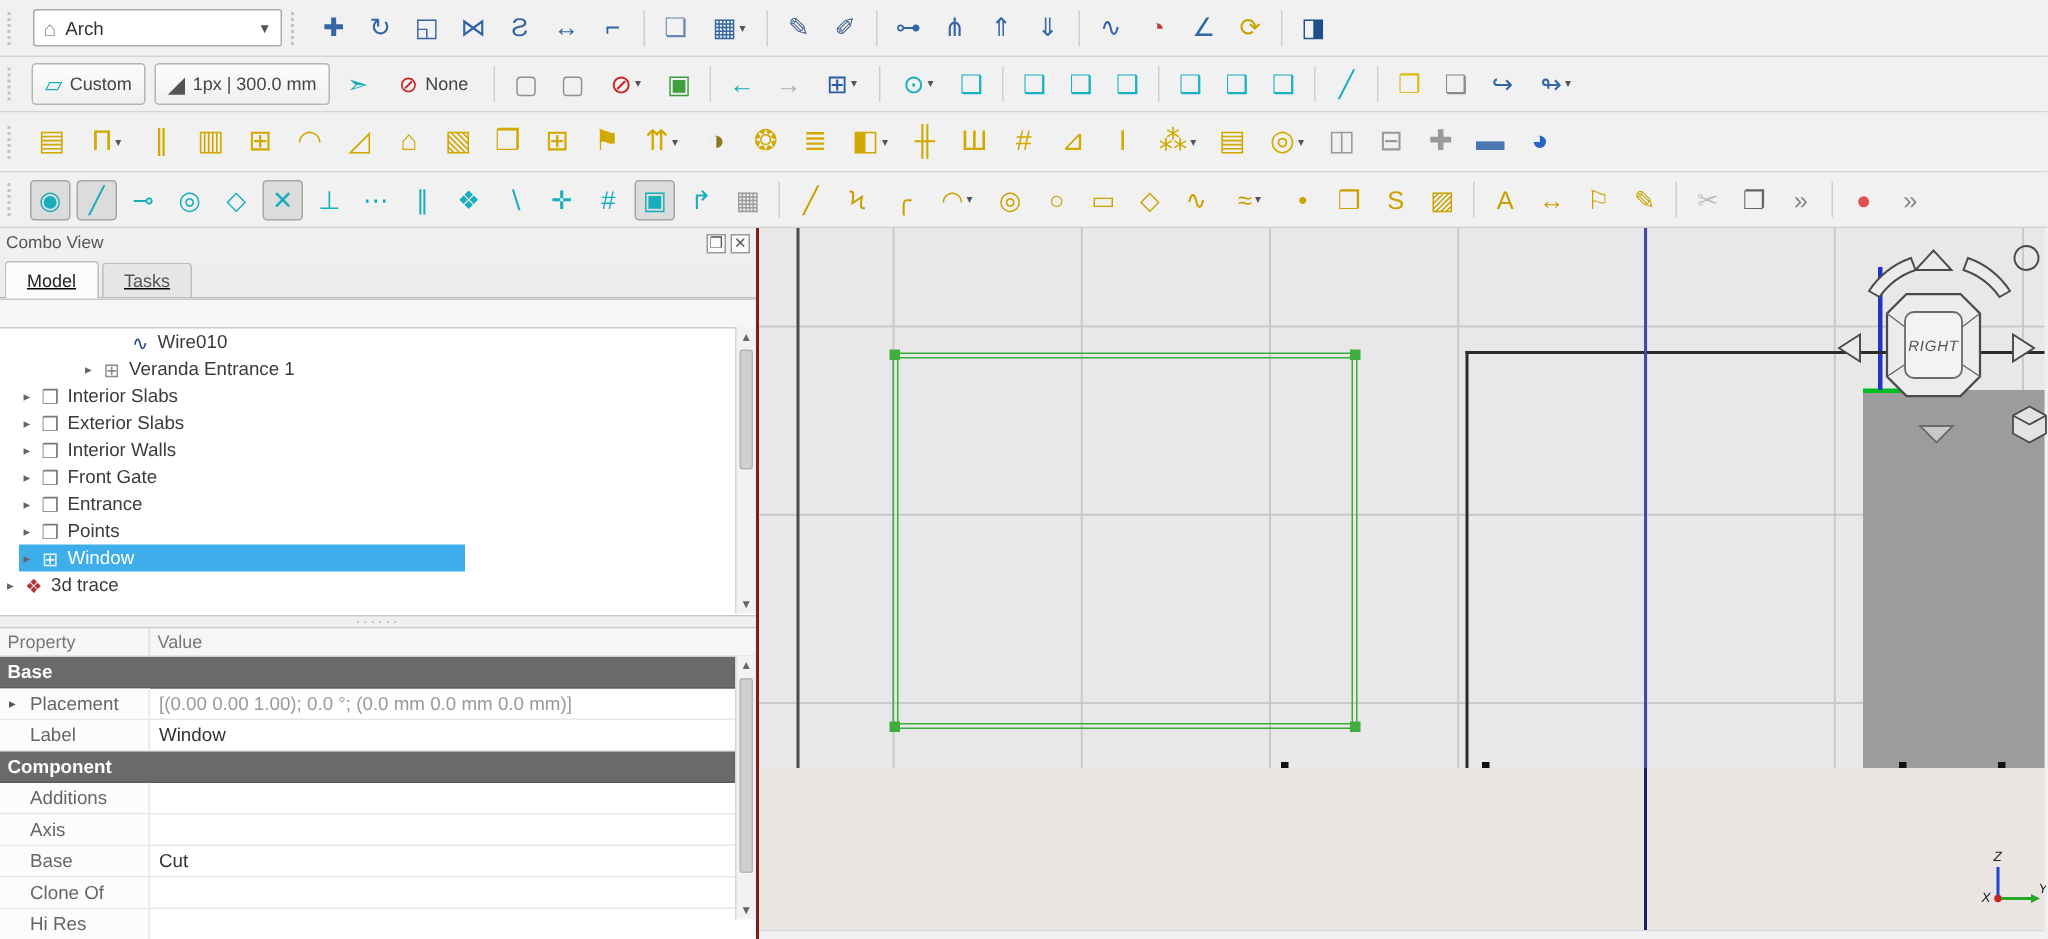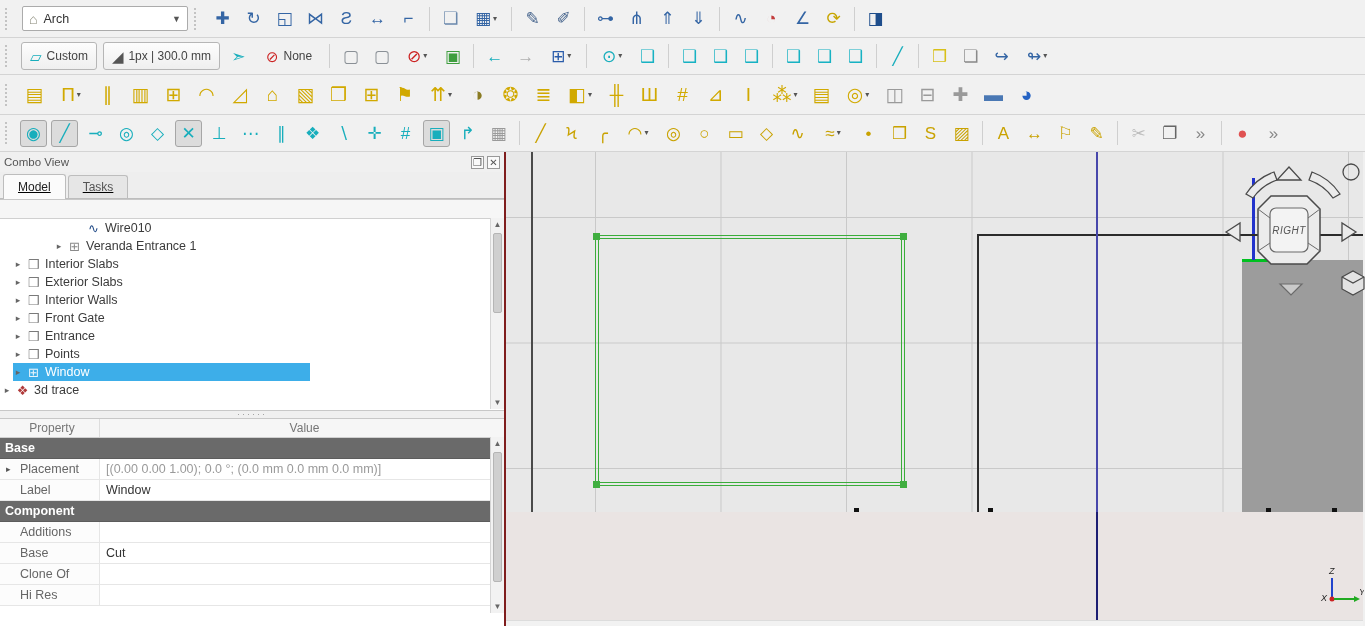--- a/index.html
+++ b/index.html
@@ -43,21 +43,21 @@
   .trow .ticon{width:17px;text-align:center;font-size:13px;flex:none;line-height:1;}
   .trow .tlab{margin-left:3px;}
   .trow.selected{background:linear-gradient(to right,transparent 13px,#3daee9 13px,#3daee9 310px,transparent 310px);}
   .trow.selected .tlab{color:#fff;}
   .vscroll{position:absolute;top:0;right:0;width:14px;height:100%;background:#f2f2f2;border-left:1px solid #d5d5d5;box-sizing:border-box;}
   .vscroll .arr{height:13px;display:flex;align-items:center;justify-content:center;font-size:8px;color:#666;}
   .vscroll .arr.bot{position:absolute;bottom:0;left:0;right:0;}
   .vscroll .thumb{position:absolute;left:2px;right:2px;background:#cfcfcf;border:1px solid #b5b5b5;border-radius:2px;}
   .h-splitter{height:7px;display:flex;align-items:center;justify-content:center;color:#999;font-size:9px;letter-spacing:2px;line-height:3px;}
 
-  .prop-wrap{position:relative;flex:1;background:#fff;border-top:1px solid #c8c8c8;overflow:hidden;text-align:center;}
+  .prop-wrap{position:relative;flex:1;background:#fff;border-top:1px solid #c8c8c8;overflow:hidden;}
   .prop-header{display:flex;height:18px;background:#f6f6f6;border-bottom:1px solid #d0d0d0;font-size:12px;color:#777;}
   .prop-header .c1{width:100px;padding-left:5px;border-right:1px solid #ddd;line-height:18px;box-sizing:border-box;}
   .prop-header .c2{flex:1;padding-left:5px;line-height:18px;}
   .prow{display:flex;height:20px;border-bottom:1px solid #e6e6e6;font-size:12.5px;align-items:stretch;}
   .prow .pname{width:100px;box-sizing:border-box;padding-left:20px;color:#666;border-right:1px solid #e6e6e6;display:flex;align-items:center;position:relative;background:#fcfcfc;}
   .prow .pexp{position:absolute;left:6px;font-size:9px;color:#555;}
   .prow .pval{flex:1;padding-left:6px;color:#333;display:flex;align-items:center;white-space:nowrap;overflow:hidden;}
   .prow .pval.muted{color:#9a9a9a;}
   .prow-group{height:20px;background:#6a6a6a;color:#fff;font-weight:bold;font-size:12.5px;display:flex;align-items:center;padding-left:5px;border-bottom:1px solid #5c5c5c;}
 
@@ -349,20 +349,24 @@
             <div class="prow">
               <div class="pname">Label</div>
               <div class="pval">Window</div>
             </div>
             <div class="prow-group">Component</div>
             <div class="prow">
               <div class="pname">Additions</div>
               <div class="pval"></div>
             </div>
             <div class="prow">
+              <div class="pname">Axis</div>
+              <div class="pval"></div>
+            </div>
+            <div class="prow">
               <div class="pname">Base</div>
               <div class="pval">Cut</div>
             </div>
             <div class="prow">
               <div class="pname">Clone Of</div>
               <div class="pval"></div>
             </div>
             <div class="prow">
               <div class="pname">Hi Res</div>
               <div class="pval"></div>

